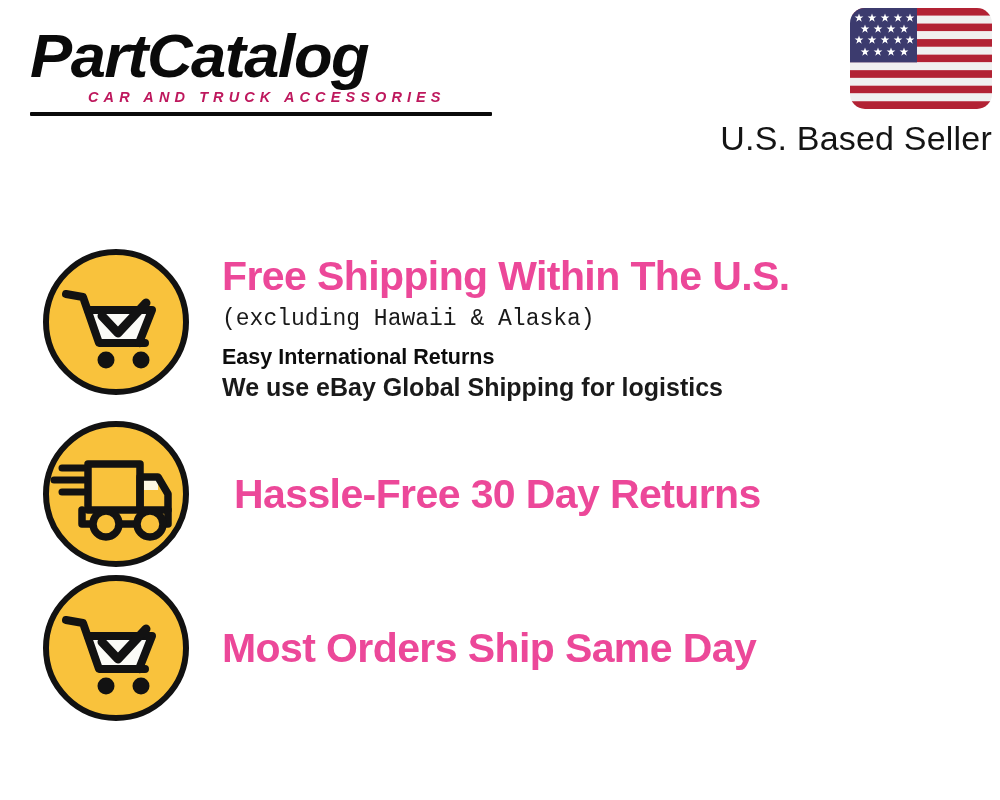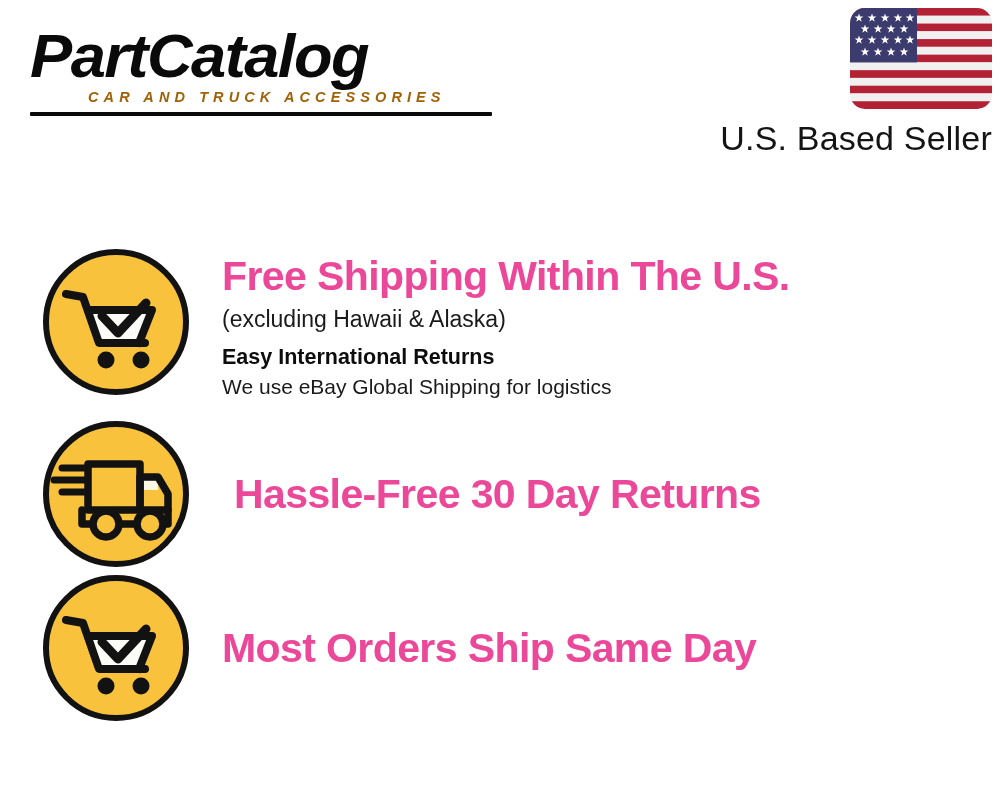--- a/index.html
+++ b/index.html
@@ -58,21 +58,21 @@
   .logo-tagline {
     display: block;
     margin-top: 1px;
     margin-left: 58px;
     font-family: "Liberation Sans", "DejaVu Sans", sans-serif;
     font-weight: bold;
     font-style: italic;
     font-size: 14.5px;
     line-height: 16px;
     letter-spacing: 5.1px;
-    color: #a16207;
+    color: #be185d;
     white-space: nowrap;
   }
 
   .logo-underline {
     position: absolute;
     left: 0;
     top: 88px;
     width: 462px;
     height: 4px;
     background: #0a0a0a;
@@ -167,21 +167,21 @@
     font-size: 41px;
     line-height: 48px;
     letter-spacing: -0.6px;
     color: #ec4899;
     white-space: nowrap;
   }
 
   .feature-note {
     display: block;
     margin-top: 4px;
-    font-family: Liberation Sans, sans-serif;
+    font-family: Liberation Mono, monospace;
     font-weight: normal;
     font-size: 23px;
     line-height: 30px;
     color: #1a1a1a;
     white-space: nowrap;
   }
 
   .feature-subtitle {
     display: block;
     margin-top: 9px;
@@ -190,22 +190,22 @@
     font-size: 21.5px;
     line-height: 28px;
     color: #0d0d0d;
     white-space: nowrap;
   }
 
   .feature-subnote {
     display: block;
     margin-top: 1px;
     font-family: "Liberation Sans", "DejaVu Sans", sans-serif;
-    font-weight: normal;
-    font-size: 21px;
+    font-weight: bold;
+    font-size: 25px;
     line-height: 30px;
     color: #1a1a1a;
     white-space: nowrap;
   }
 </style>
 </head>
 <body>
 
 <div class="banner">
 

